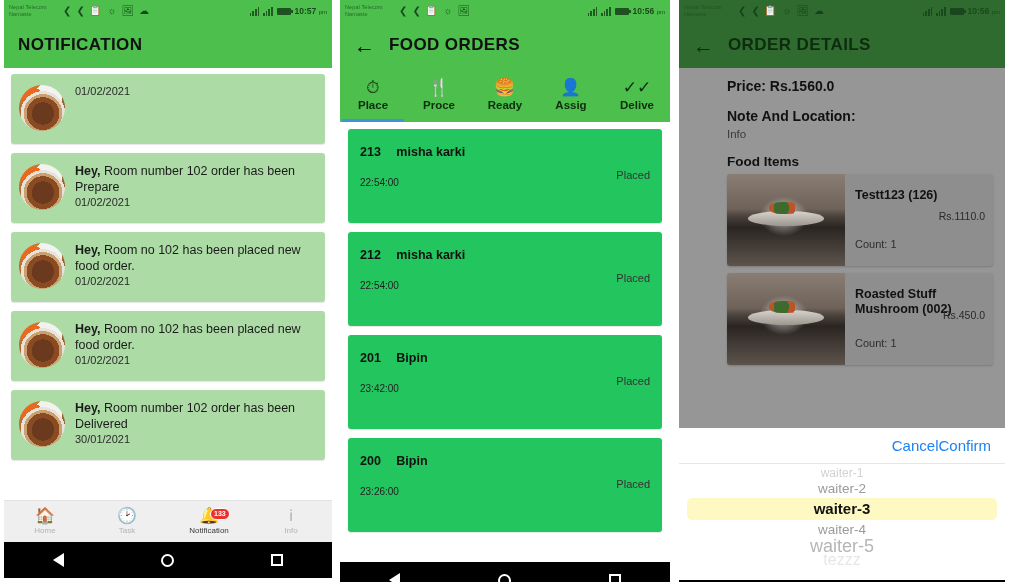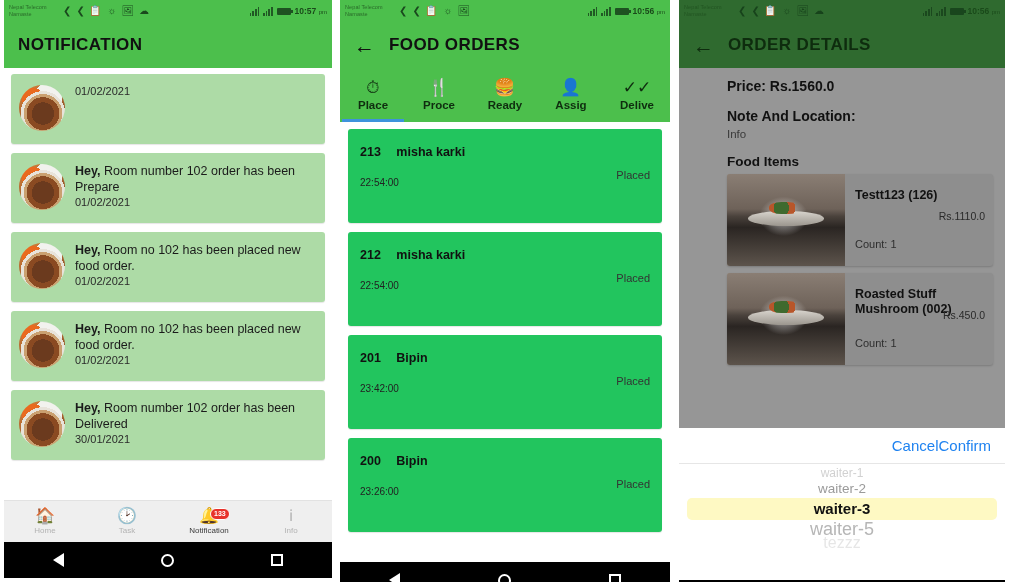--- a/index.html
+++ b/index.html
@@ -466,20 +466,21 @@
 
       <div class="picker">
         <div class="picker-bar">
           <span class="picker-btn">Cancel</span>
           <span class="picker-btn">Confirm</span>
         </div>
         <div class="picker-list">
           <div class="picker-row fade1">waiter-1</div>
           <div class="picker-row r-near">waiter-2</div>
           <div class="picker-row selected">waiter-3</div>
+          <div class="picker-row r-near">waiter-4</div>
           <div class="picker-row">waiter-5</div>
           <div class="picker-row fade2">tezzz</div>
         </div>
       </div>
     </div>
 
     <div class="androidnav">
       
       
       

